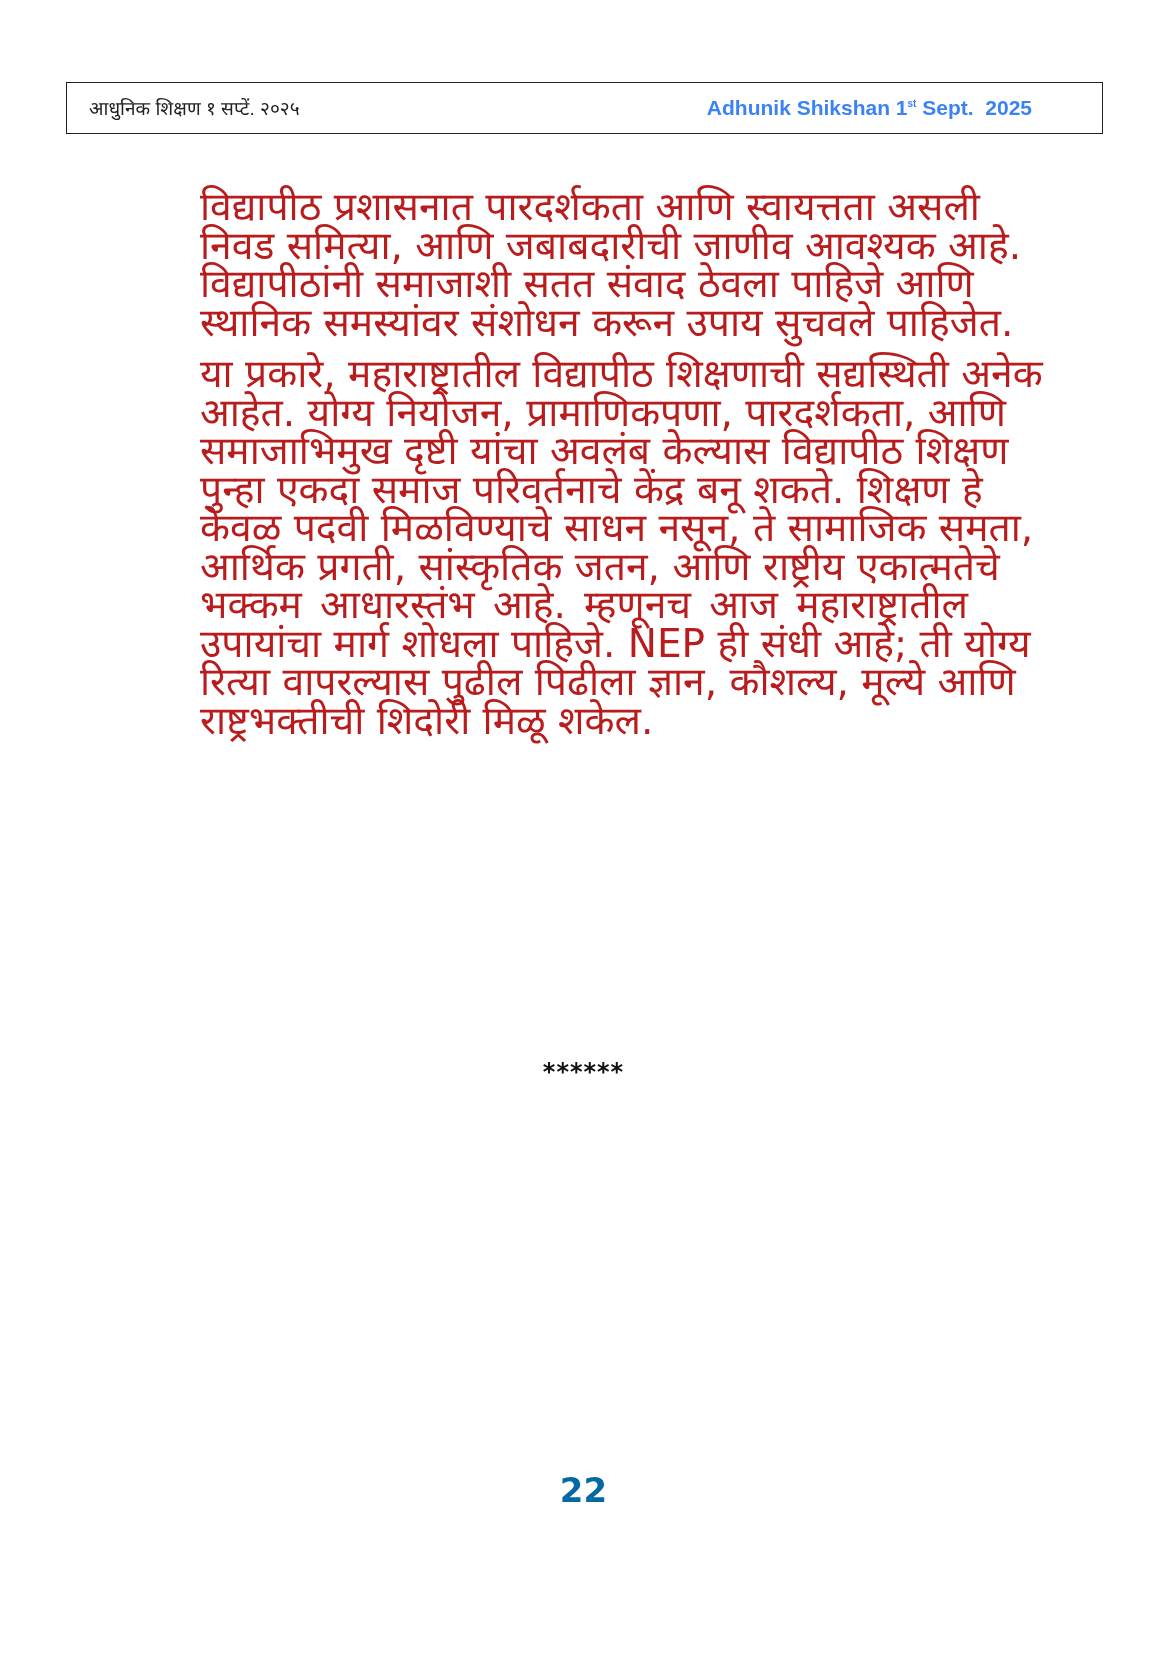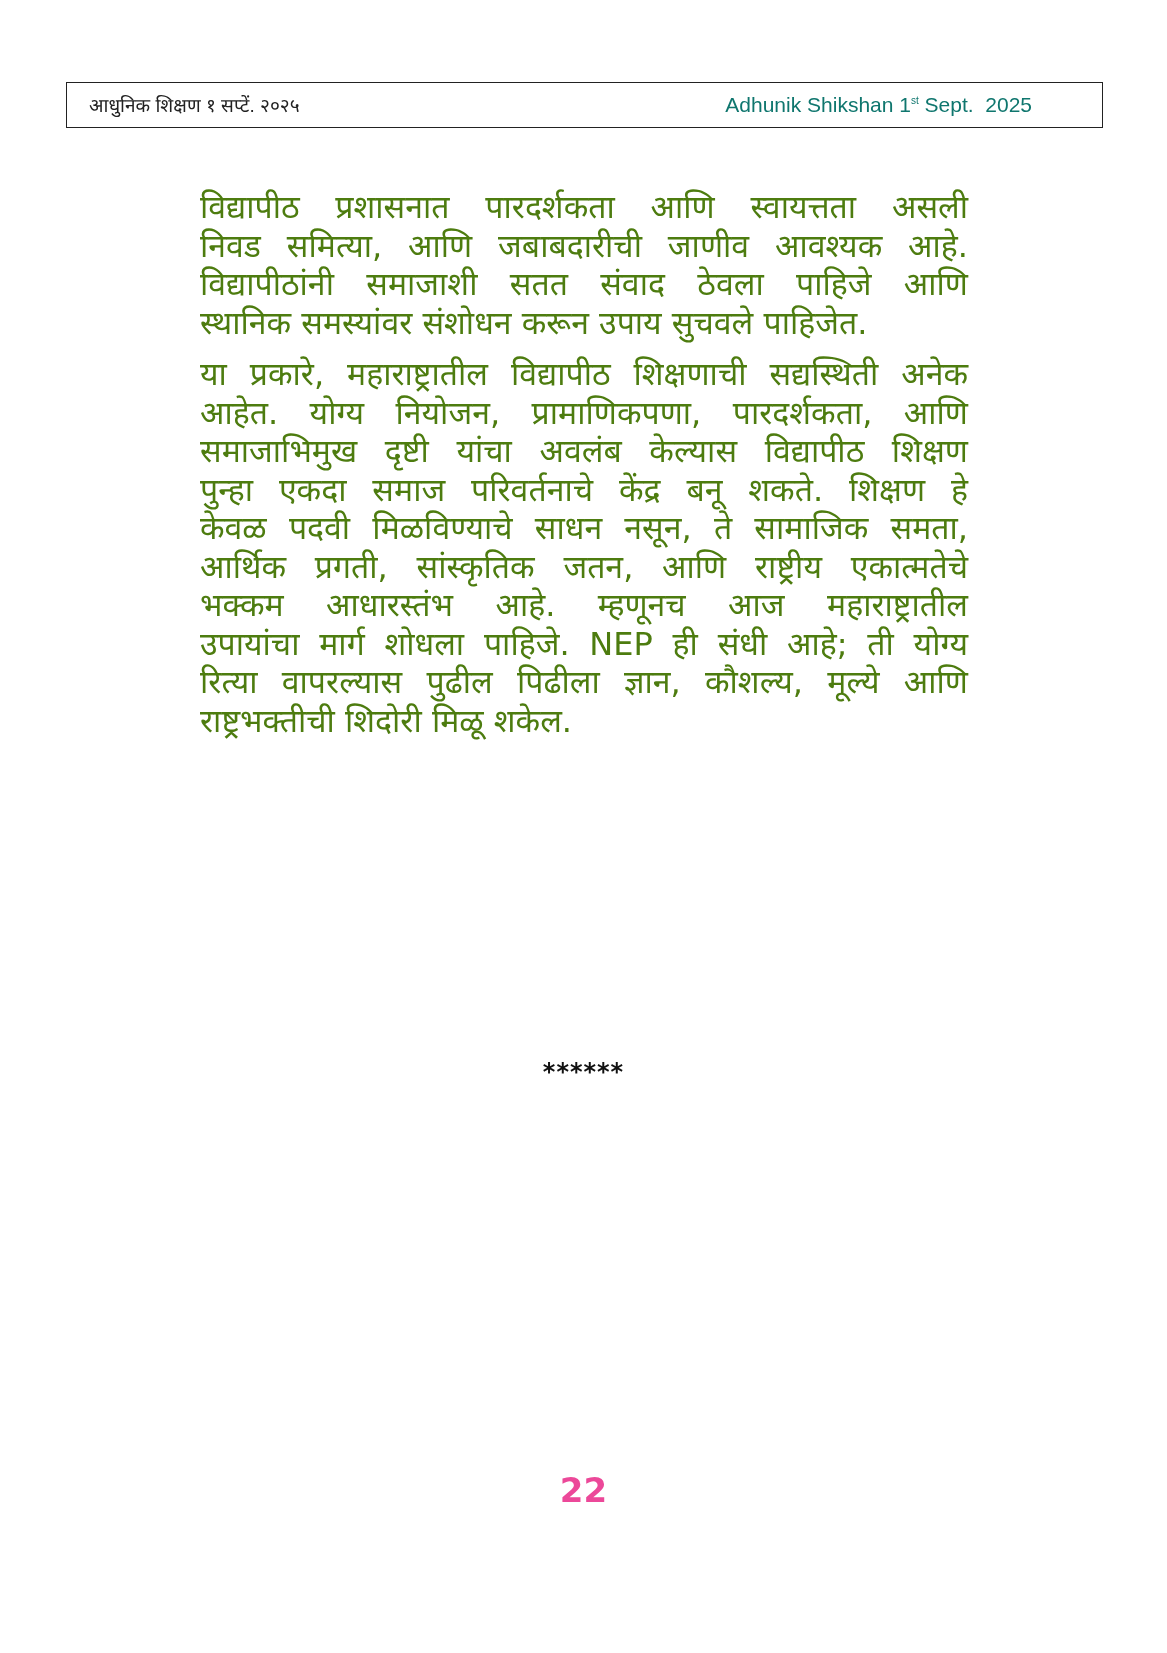--- a/index.html
+++ b/index.html
@@ -1,45 +1,45 @@
 <!DOCTYPE html>
 <html><head>
   <meta charset="utf-8">
   <style>
     html, body { margin: 0; padding: 0; background: #ffffff; }
     body { width: 1167px; height: 1653px; position: relative; overflow: hidden; color: #111; }
     .header-box {
-      position: absolute; left: 66px; top: 82px; width: 1037px; height: 46px;
+      position: absolute; left: 66px; top: 82px; width: 1037px; height: 52px;
       border: 1.5px solid #222; box-sizing: border-box;
       display: flex; align-items: center; justify-content: space-between;
       padding: 0 70px 0 22px;
       font-family: "Liberation Sans", "DejaVu Sans", sans-serif;
     }
     .header-left { font-size: 19px; color: #222; }
-    .header-right { font-size: 21px; color: #0f766e; }
+    .header-right { font-size: 21px; color: #3b82f6; font-weight: bold; }
     .header-right sup { font-size: 10px; vertical-align: super; line-height: 0; }
     .body-text {
       position: absolute; left: 200px; top: 188px; width: 768px;
       font-family: "DejaVu Sans", sans-serif;
-      font-size: 32px; line-height: 38.5px; color: #4d7c0f;
+      font-size: 39px; line-height: 38.5px; color: #b91c1c;
       text-align: justify;
     }
     .para { margin: 0; text-align: justify; }
     .para + .para { margin-top: 13px; }
     .line { display: block; text-align: justify; text-align-last: justify; white-space: nowrap; }
     .line.last { text-align-last: left; }
     .separator {
       position: absolute; left: 0; width: 100%; top: 1058px;
       text-align: center; font-family: "DejaVu Sans", sans-serif; font-weight: bold;
       font-size: 24px; letter-spacing: 1px; color: #111;
     }
     .page-number {
       position: absolute; left: 0; width: 100%; top: 1470px;
       text-align: center; font-family: "DejaVu Sans", sans-serif; font-weight: bold;
-      font-size: 34px; color: #ec4899;
+      font-size: 34px; color: #0369a1;
     }
   </style>
 </head>
 <body>
 
 <div class="header-box">
   <span class="header-left">आधुनिक शिक्षण १ सप्टें. २०२५</span>
   <span class="header-right"><span>Adhunik Shikshan 1</span><sup>st</sup><span style="white-space:pre;"> Sept.  2025</span></span>
 </div>
 

